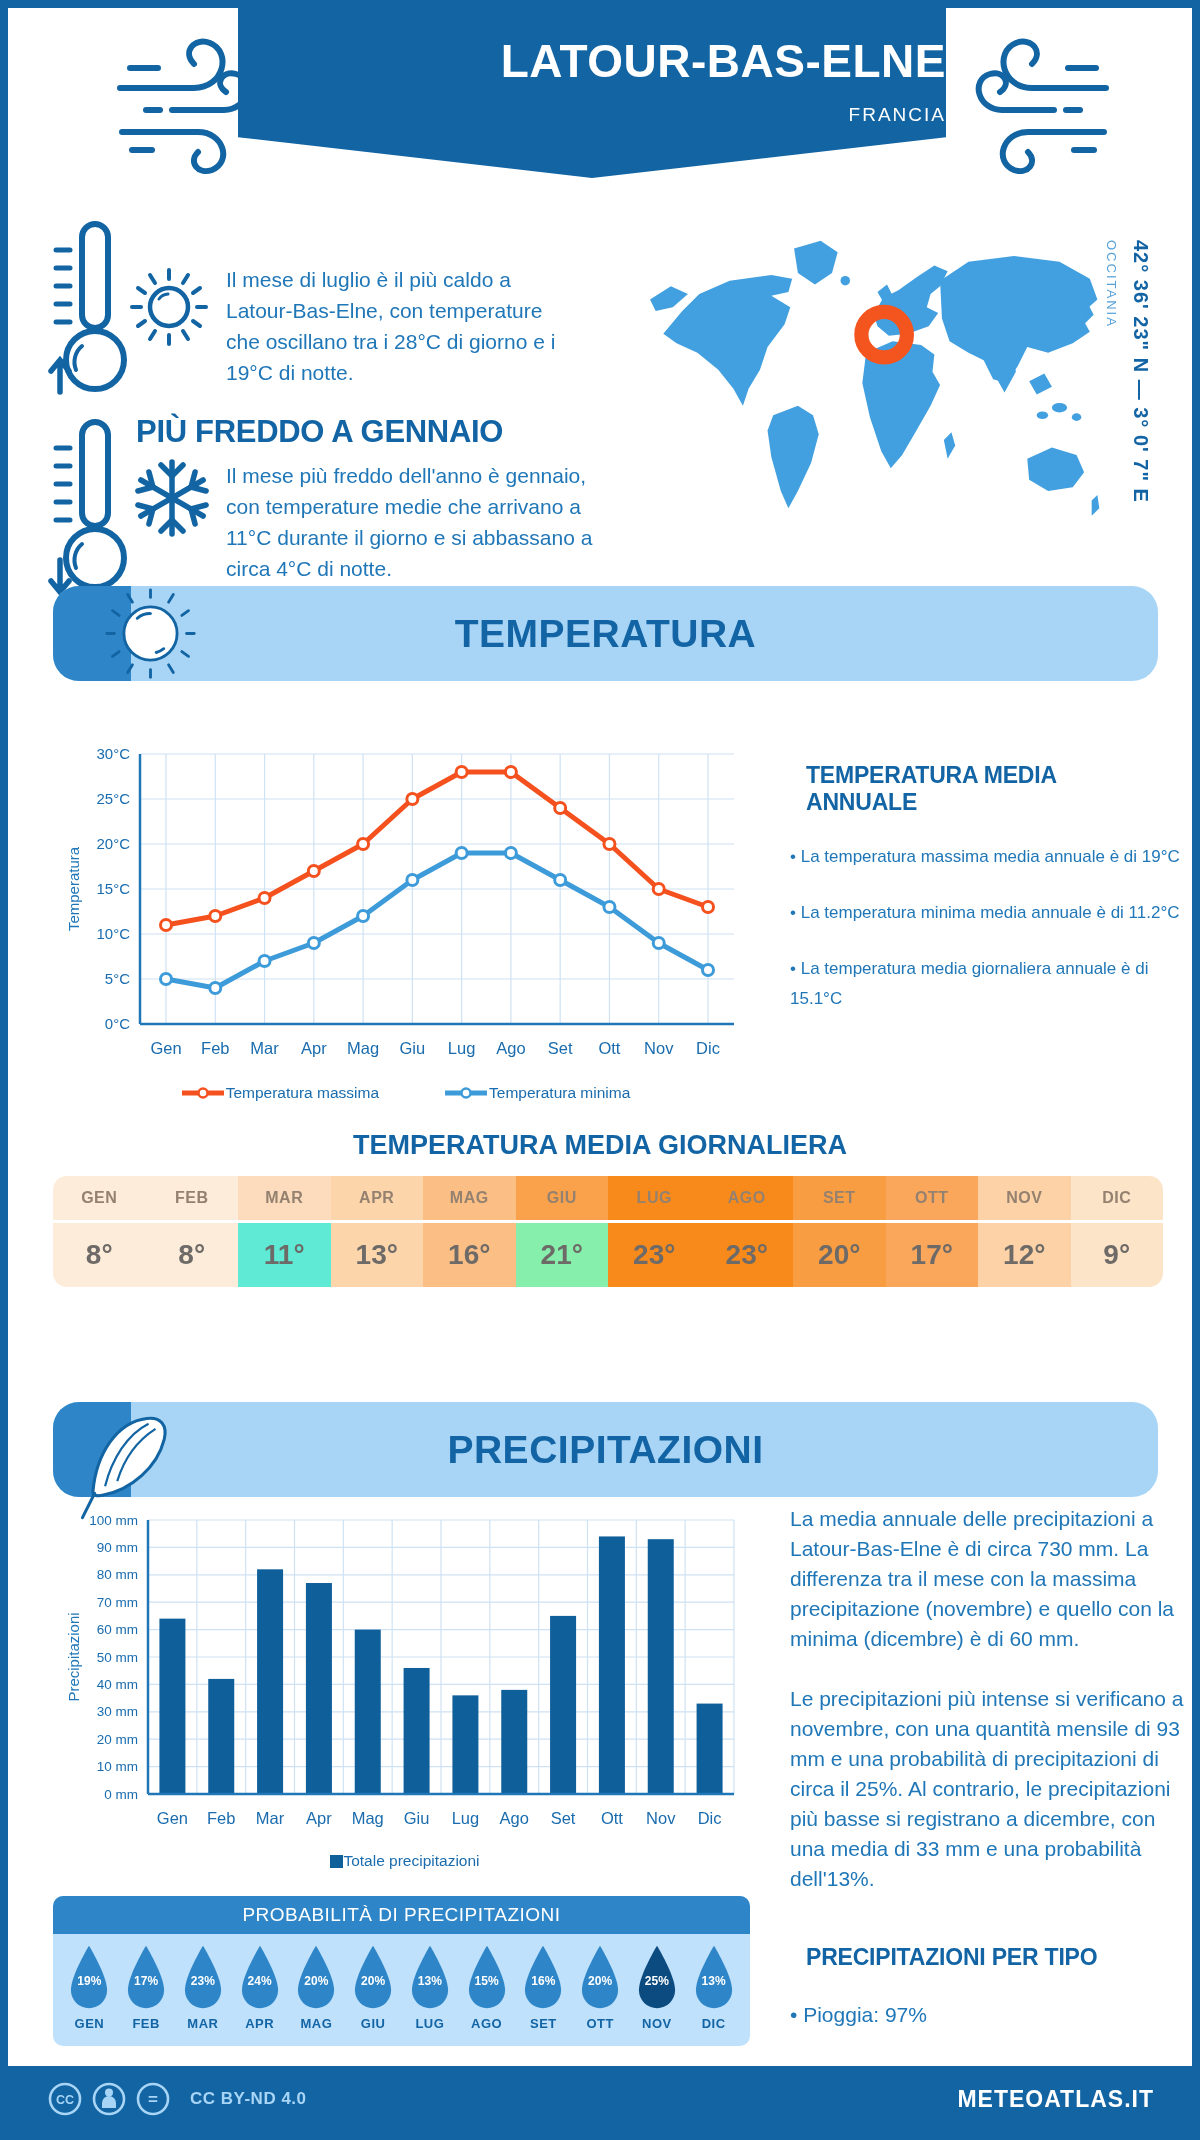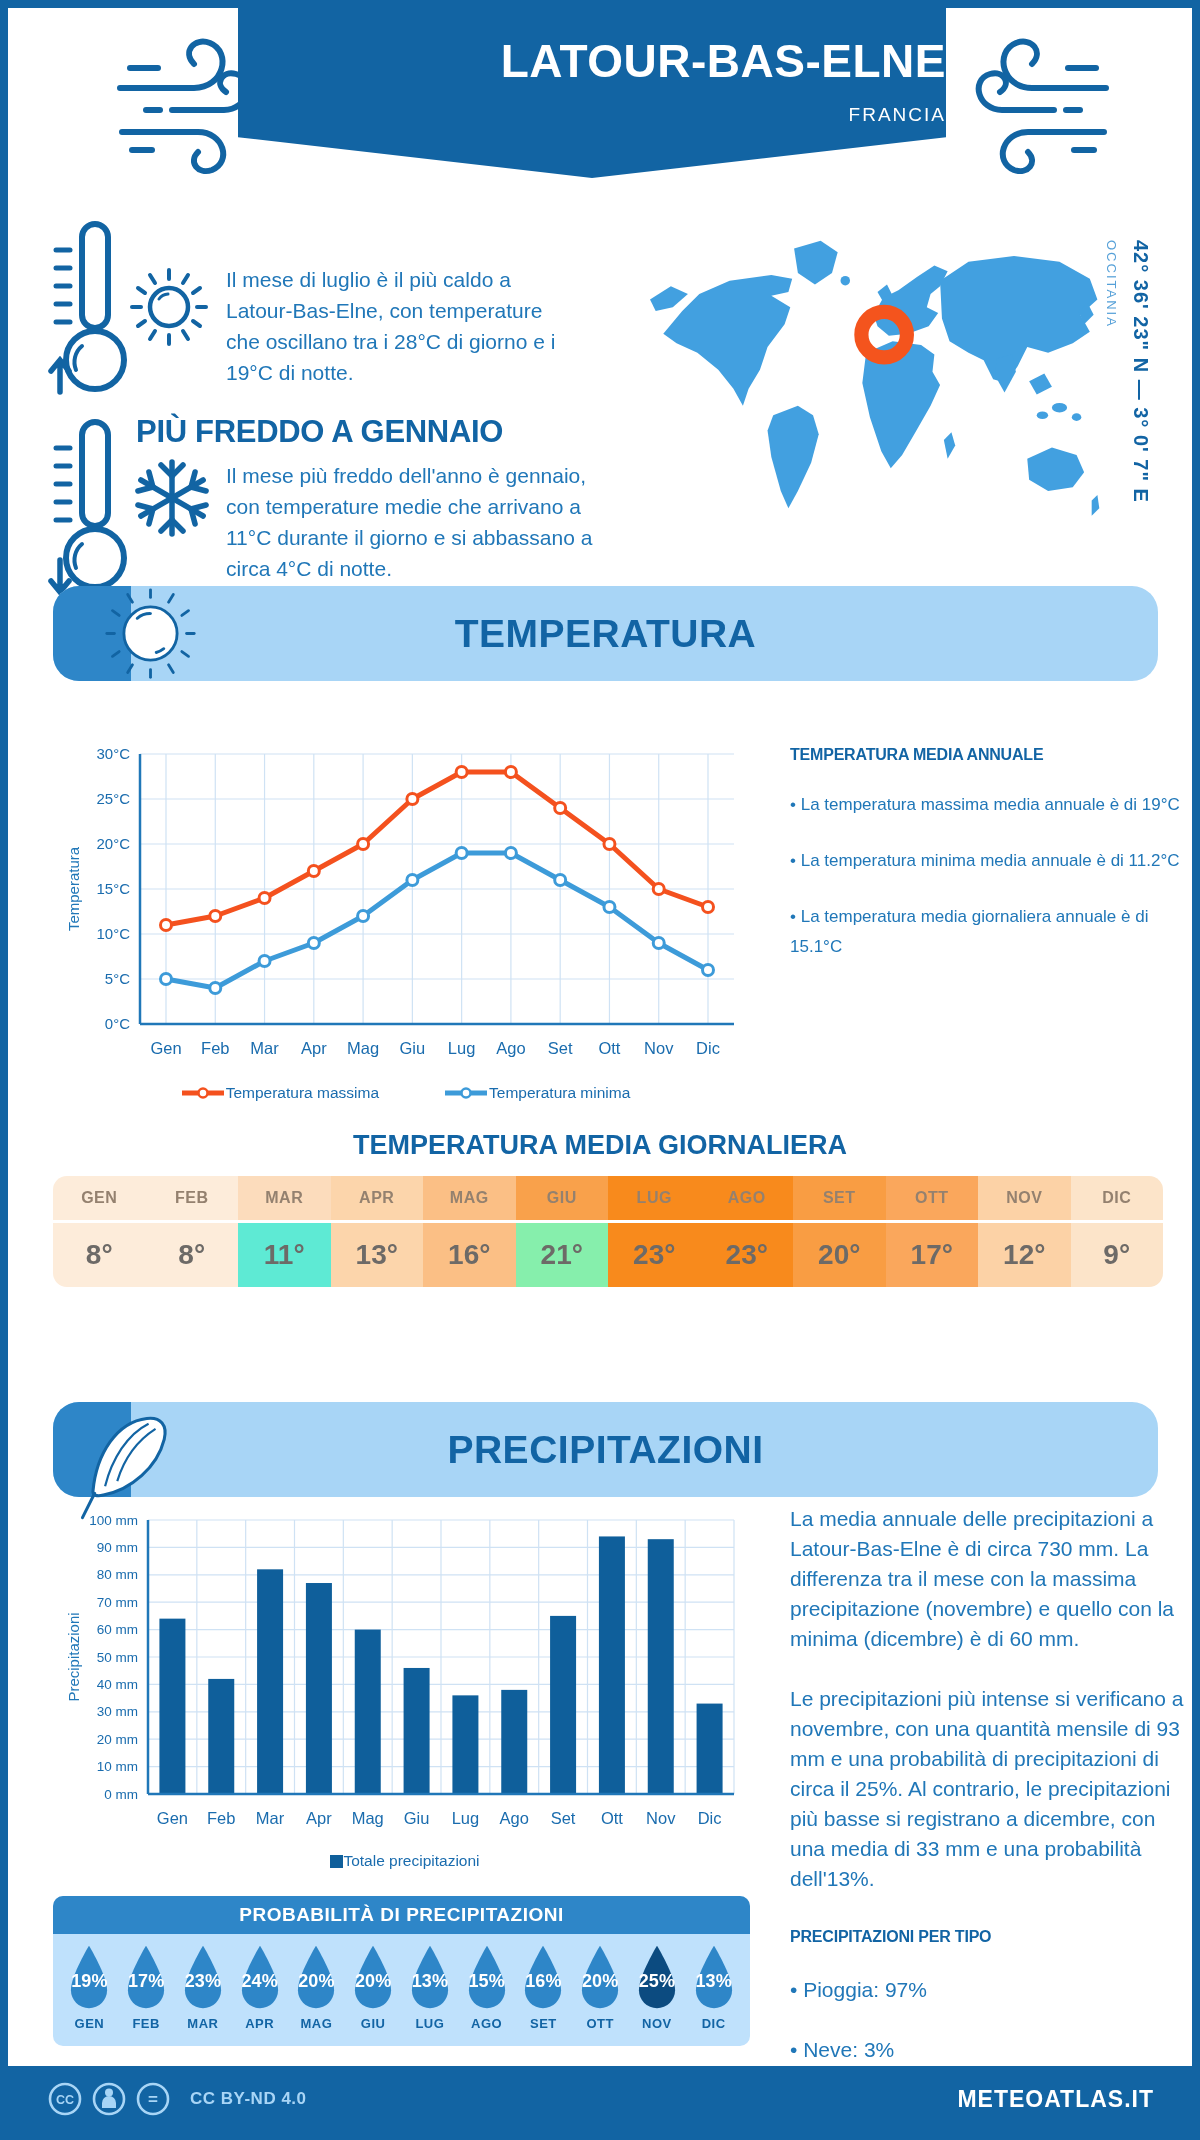--- a/index.html
+++ b/index.html
@@ -36,47 +36,47 @@
   .chart{position:absolute;left:52px;width:690px;}
   #temp-chart{top:728px;}
   #prec-chart{top:1498px;}
   .legend{position:absolute;left:52px;width:690px;display:flex;justify-content:center;gap:64px;
           align-items:center;font-size:15.5px;color:#1a6cae;}
   #temp-legend{top:1076px;}
   #prec-legend{top:1844px;}
   .lg-item{display:flex;align-items:center;}
   .lg-sq{display:inline-block;width:13px;height:13px;}
   
-  .col-head{font-size:16px;font-weight:bold;color:#1264a4;margin:0;letter-spacing:-.2px;}
+  .col-head{font-size:23px;font-weight:bold;color:#1264a4;margin:16px;letter-spacing:-.2px;}
   .temp-annual{position:absolute;left:782px;top:738px;width:396px;}
   .bullets .b{font-size:17px;line-height:30px;color:#2077b8;margin-top:26px;}
   .prec-text{position:absolute;left:782px;top:1496px;width:398px;}
   .prec-text p{font-size:21px;line-height:30px;color:#2077b8;margin:0 0 30px 0;}
   .prec-type{position:absolute;left:782px;top:1920px;width:396px;}
   .prec-type .b{font-size:21px;line-height:32px;color:#2077b8;margin-top:28px;}
   
   .table-heading{position:absolute;left:0;top:1122px;width:100%;text-align:center;
                  font-size:27px;font-weight:bold;color:#1264a4;margin:0;}
   .tm-table{position:absolute;left:45px;top:1168px;width:1110px;border-radius:14px;overflow:hidden;}
   .tm-row{display:grid;grid-template-columns:repeat(12,1fr);}
   .tm-gap{height:3px;background:#fff;}
   .tm-m{height:44px;display:flex;align-items:center;justify-content:center;
         font-size:16px;font-weight:bold;color:#94816f;letter-spacing:.5px;}
   .tm-v{height:64px;display:flex;align-items:center;justify-content:center;
         font-size:28px;font-weight:bold;color:#6d6a67;}
   
   .prob-panel{position:absolute;left:45px;top:1888px;width:697px;height:150px;background:#bfe1fc;border-radius:10px;}
   .prob-header{height:38px;background:#2e86c8;border-radius:10px 10px 0 0;display:flex;align-items:center;
-               justify-content:center;color:#fff;font-size:19px;font-weight:bold;letter-spacing:.5px;}
+               justify-content:center;color:#fff;font-size:19px;font-weight:normal;letter-spacing:.5px;}
   .prob-body{display:grid;grid-template-columns:repeat(12,1fr);padding:10px 8px 0 8px;}
   .dropcol{text-align:center;}
   .drop{position:relative;width:46px;height:66px;margin:0 auto;}
   .drop svg{position:absolute;inset:0;width:100%;height:100%;}
   .drop-val{position:absolute;left:0;right:0;top:56%;transform:translateY(-50%);
-            color:#fff;font-size:18px;font-weight:bold;}
+            color:#fff;font-size:12px;font-weight:bold;}
   .drop-m{margin-top:6px;font-size:13px;font-weight:bold;color:#1264a4;letter-spacing:.5px;}
   
   .footer{position:absolute;left:0;right:0;bottom:0;height:66px;background:#1264a3;
           display:flex;align-items:center;justify-content:space-between;padding:0 38px;}
   .footer-left{display:flex;align-items:center;gap:14px;}
   .license{color:#a8d5f6;font-size:17px;font-weight:bold;letter-spacing:.5px;}
   .site{color:#fff;font-size:23px;font-weight:bold;letter-spacing:1px;}
 </style>
 </head>
 <body>

